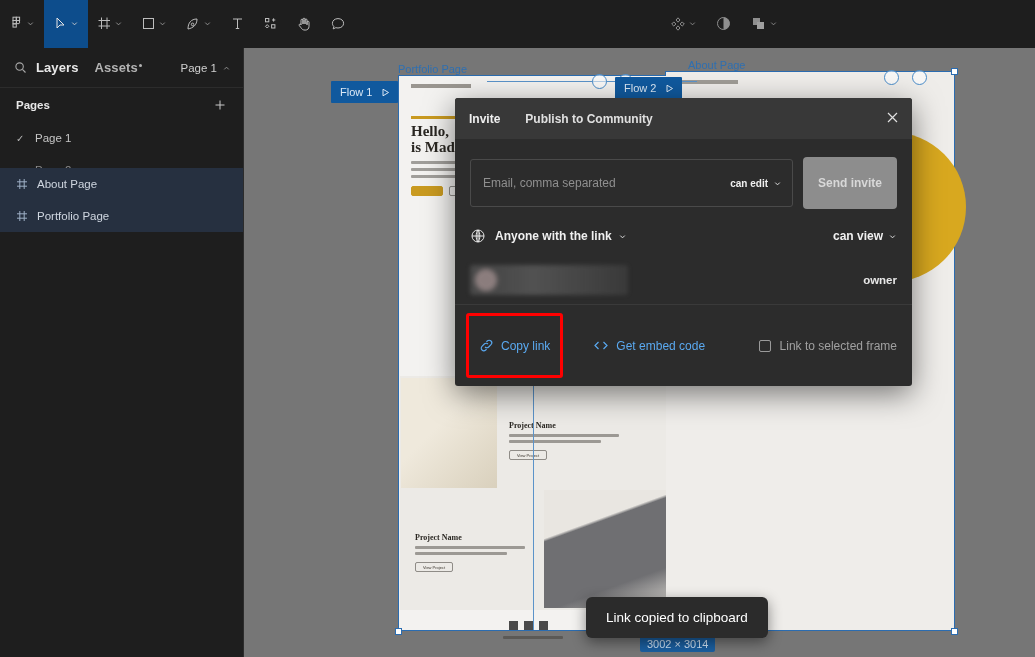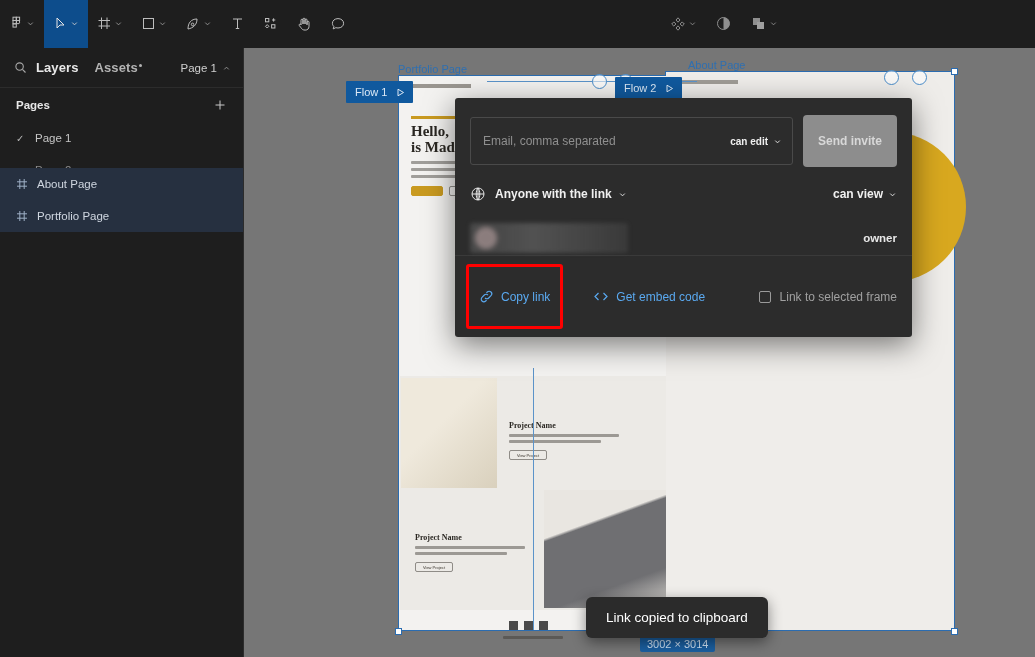--- a/index.html
+++ b/index.html
@@ -162,21 +162,21 @@
     border: 0; font-family: "Liberation Sans", sans-serif;
   }
 
   #dlg-link-row {
     display: flex; align-items: center; padding: 6px 15px 14px 15px; gap: 9px;
   }
   #link-scope { display: flex; align-items: center; gap: 6px; font-size: 12px; font-weight: bold; color: #f0f0f0; cursor: pointer; }
   #link-perm { margin-left: auto; display: flex; align-items: center; gap: 5px; font-size: 12px; font-weight: bold; color: #f0f0f0; cursor: pointer; }
 
   #dlg-user-row {
-    display: flex; align-items: center; padding: 7px 15px 2px 15px;
+    display: flex; align-items: center; padding: 7px 15px 9px 15px;
     border-bottom: 1px solid #3a3a3a;
   }
   #user-blur {
     width: 158px; height: 30px; border-radius: 3px;
     background:
       radial-gradient(circle at 16px 15px, rgba(196,170,170,.55) 0 9px, rgba(196,170,170,0) 13px),
       linear-gradient(90deg, rgba(140,140,140,.30) 28px, rgba(155,155,155,.34) 40%, rgba(120,120,120,.18) 100%);
     filter: blur(2.2px);
   }
   #user-role { margin-left: auto; font-size: 11.5px; font-weight: bold; color: #e8e8e8; }
@@ -421,40 +421,49 @@
     <div class="conn-dot" style="left:348px; top:26px;"></div>
     <div class="conn-dot" style="left:374px; top:26px;"></div>
     <div class="conn-dot" style="left:640px; top:22px;"></div>
     <div class="conn-dot" style="left:668px; top:22px;"></div>
     <div class="conn-line" style="left:289px; top:320px; width:1px; height:262px; background:#5b93c9;"></div>
 
     <div class="sel-handle" style="left:707px; top:20px;"></div>
     <div class="sel-handle" style="left:151px; top:580px;"></div>
     <div class="sel-handle" style="left:707px; top:580px;"></div>
 
-    <div class="flow-badge" style="left:102px; top:33px;">
+    <div class="flow-badge" style="left:87px; top:33px;">
       <span>Flow 1</span>
       <svg width="11" height="11" viewBox="0 0 11 11" fill="none" stroke="#dce9f6" stroke-width="1">
           <path d="M3 2.2 L8.5 5.5 L3 8.8 Z"></path>
         </svg>
     </div>
     <div class="flow-badge" style="left:371px; top:29px;">
       <span>Flow 2</span>
       <svg width="11" height="11" viewBox="0 0 11 11" fill="none" stroke="#dce9f6" stroke-width="1">
           <path d="M3 2.2 L8.5 5.5 L3 8.8 Z"></path>
         </svg>
     </div>
 
     <div class="dim-pill" style="left:396px; top:588px;">3002 × 3014</div>
 
     <div class="toast" style="left:342px; top:549px;">Link copied to clipboard</div>
   </div>
 
   <div id="share-dialog">
 
+    <div id="dlg-head">
+      <span class="dlg-tab">Invite</span>
+      <span class="dlg-tab dim">Publish to Community</span>
+      <span id="dlg-close">
+        <svg width="15" height="15" viewBox="0 0 15 15" fill="none" stroke="#e0e0e0" stroke-width="1.2">
+            <path d="M3 3 L12 12 M12 3 L3 12"></path>
+          </svg>
+      </span>
+    </div>
 
     <div id="dlg-invite-row">
       <div id="invite-field">
         <input id="invite-input" type="text" placeholder="Email, comma separated" style="">
         <span id="perm-edit">
           <span>can edit</span>
           <svg class="chev" viewBox="0 0 10 10" fill="none" stroke="#e0e0e0" stroke-width="1.1">
               <path d="M2.5 4 L5 6.5 L7.5 4"></path>
             </svg>
         </span>

